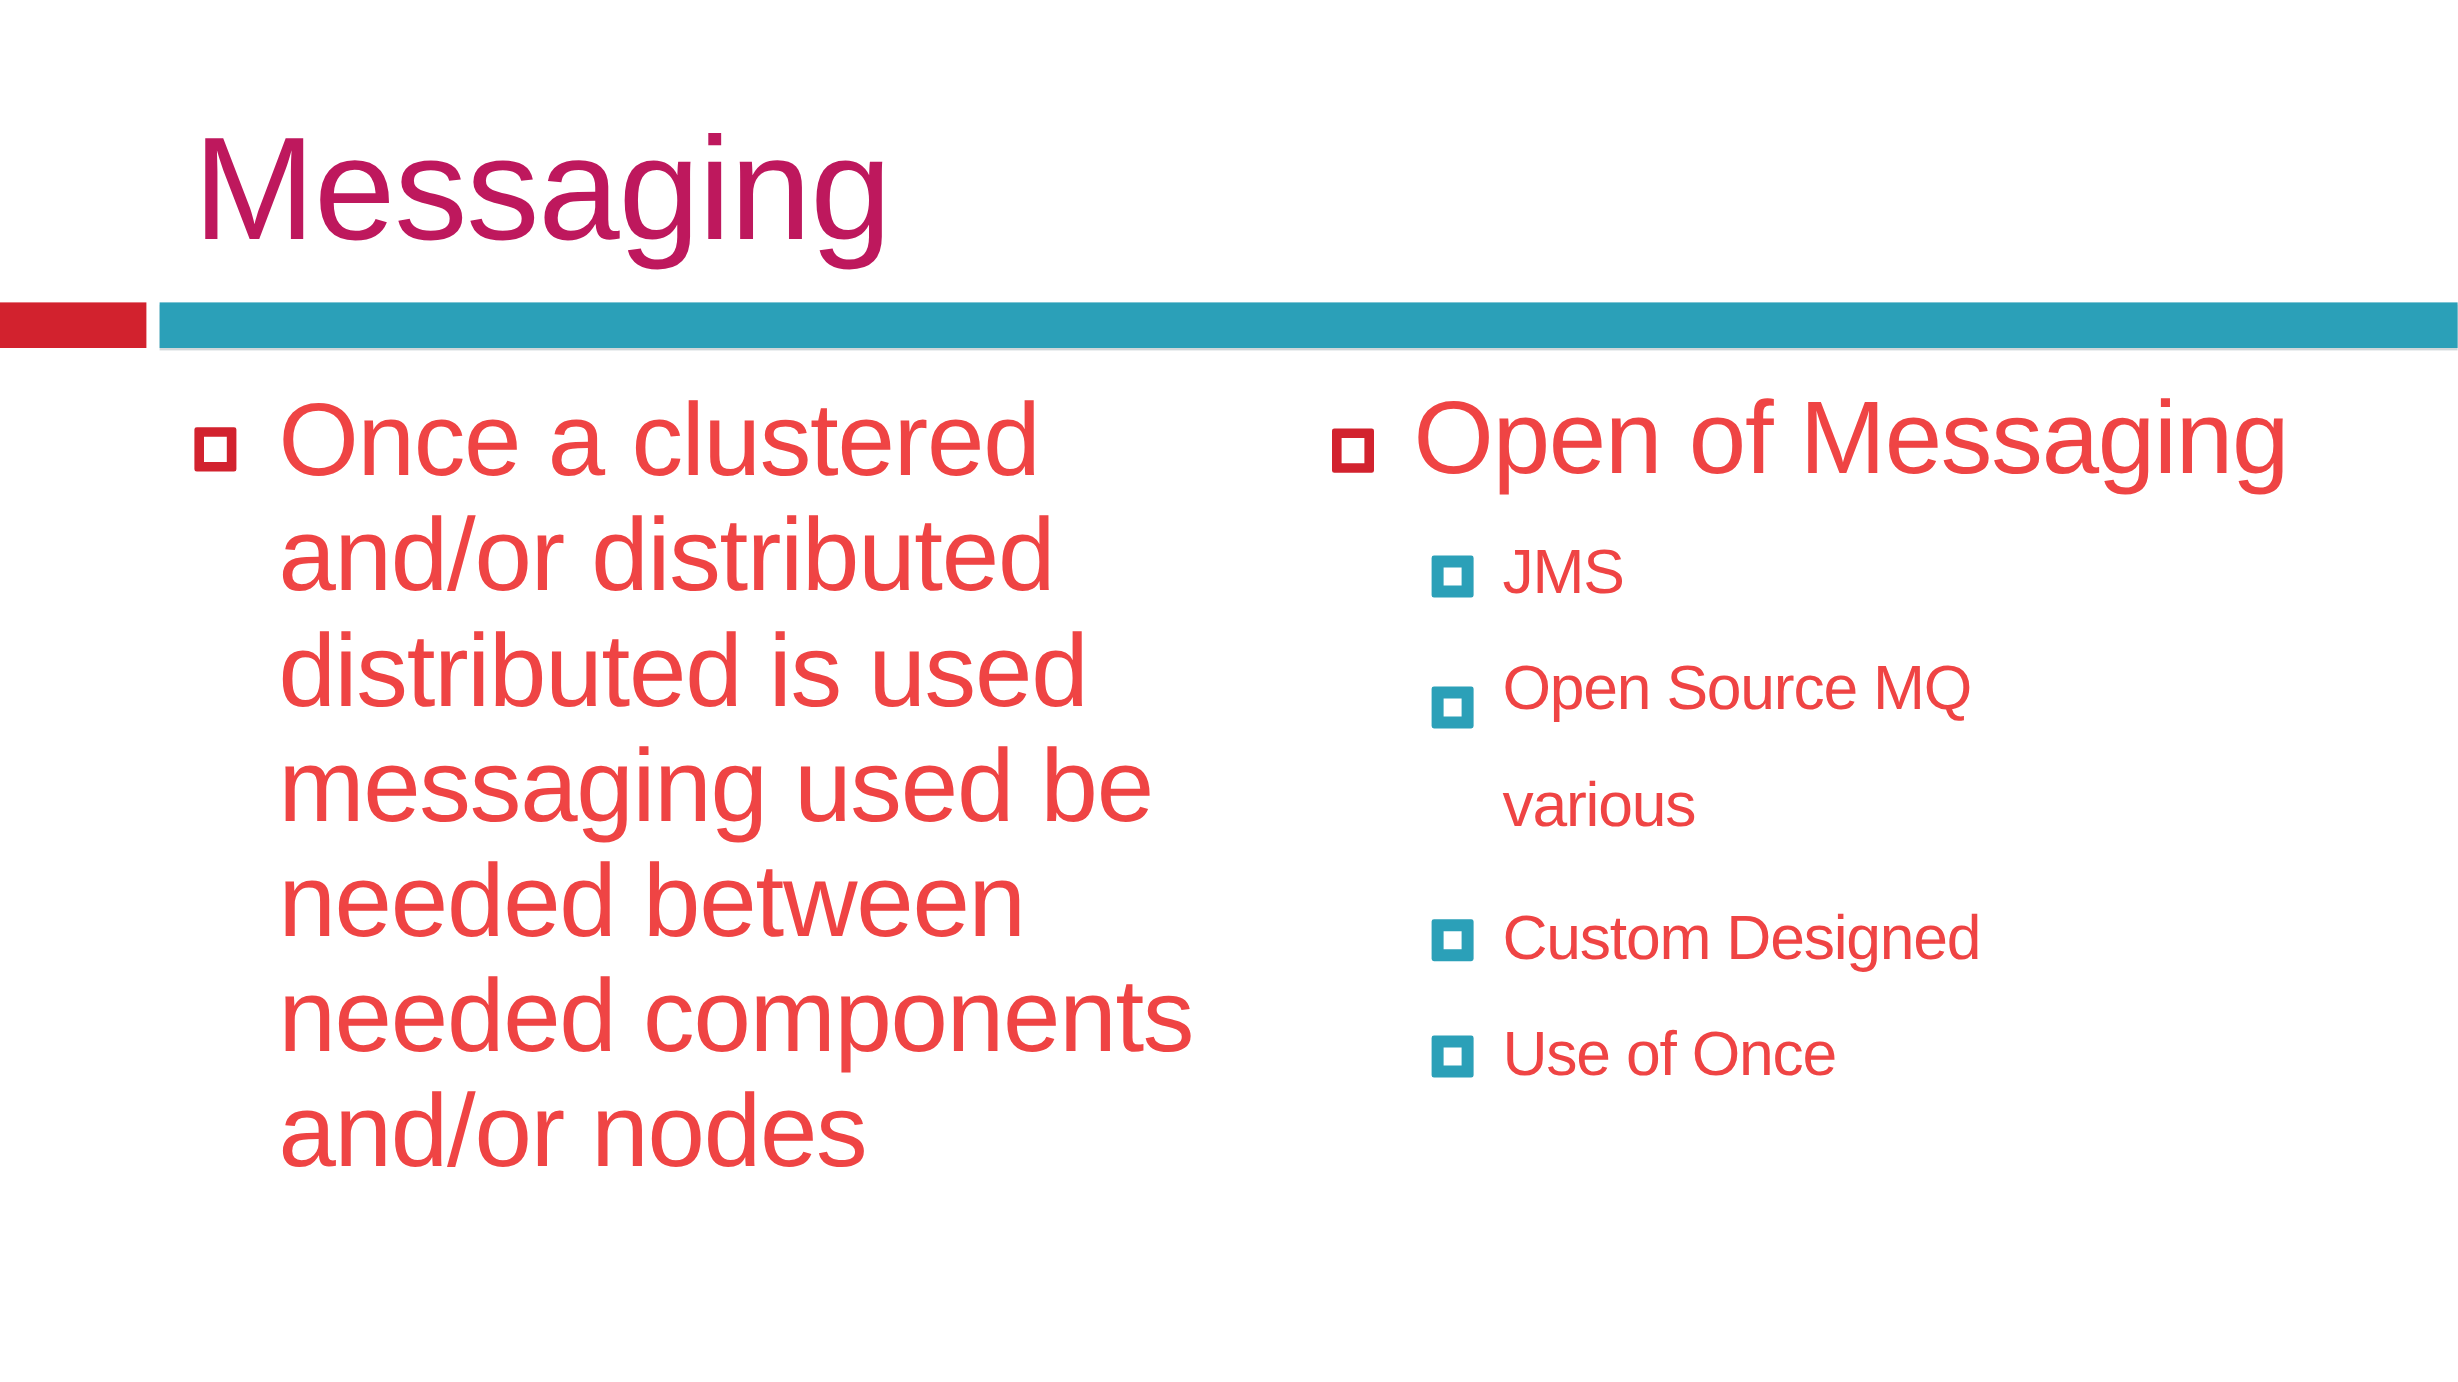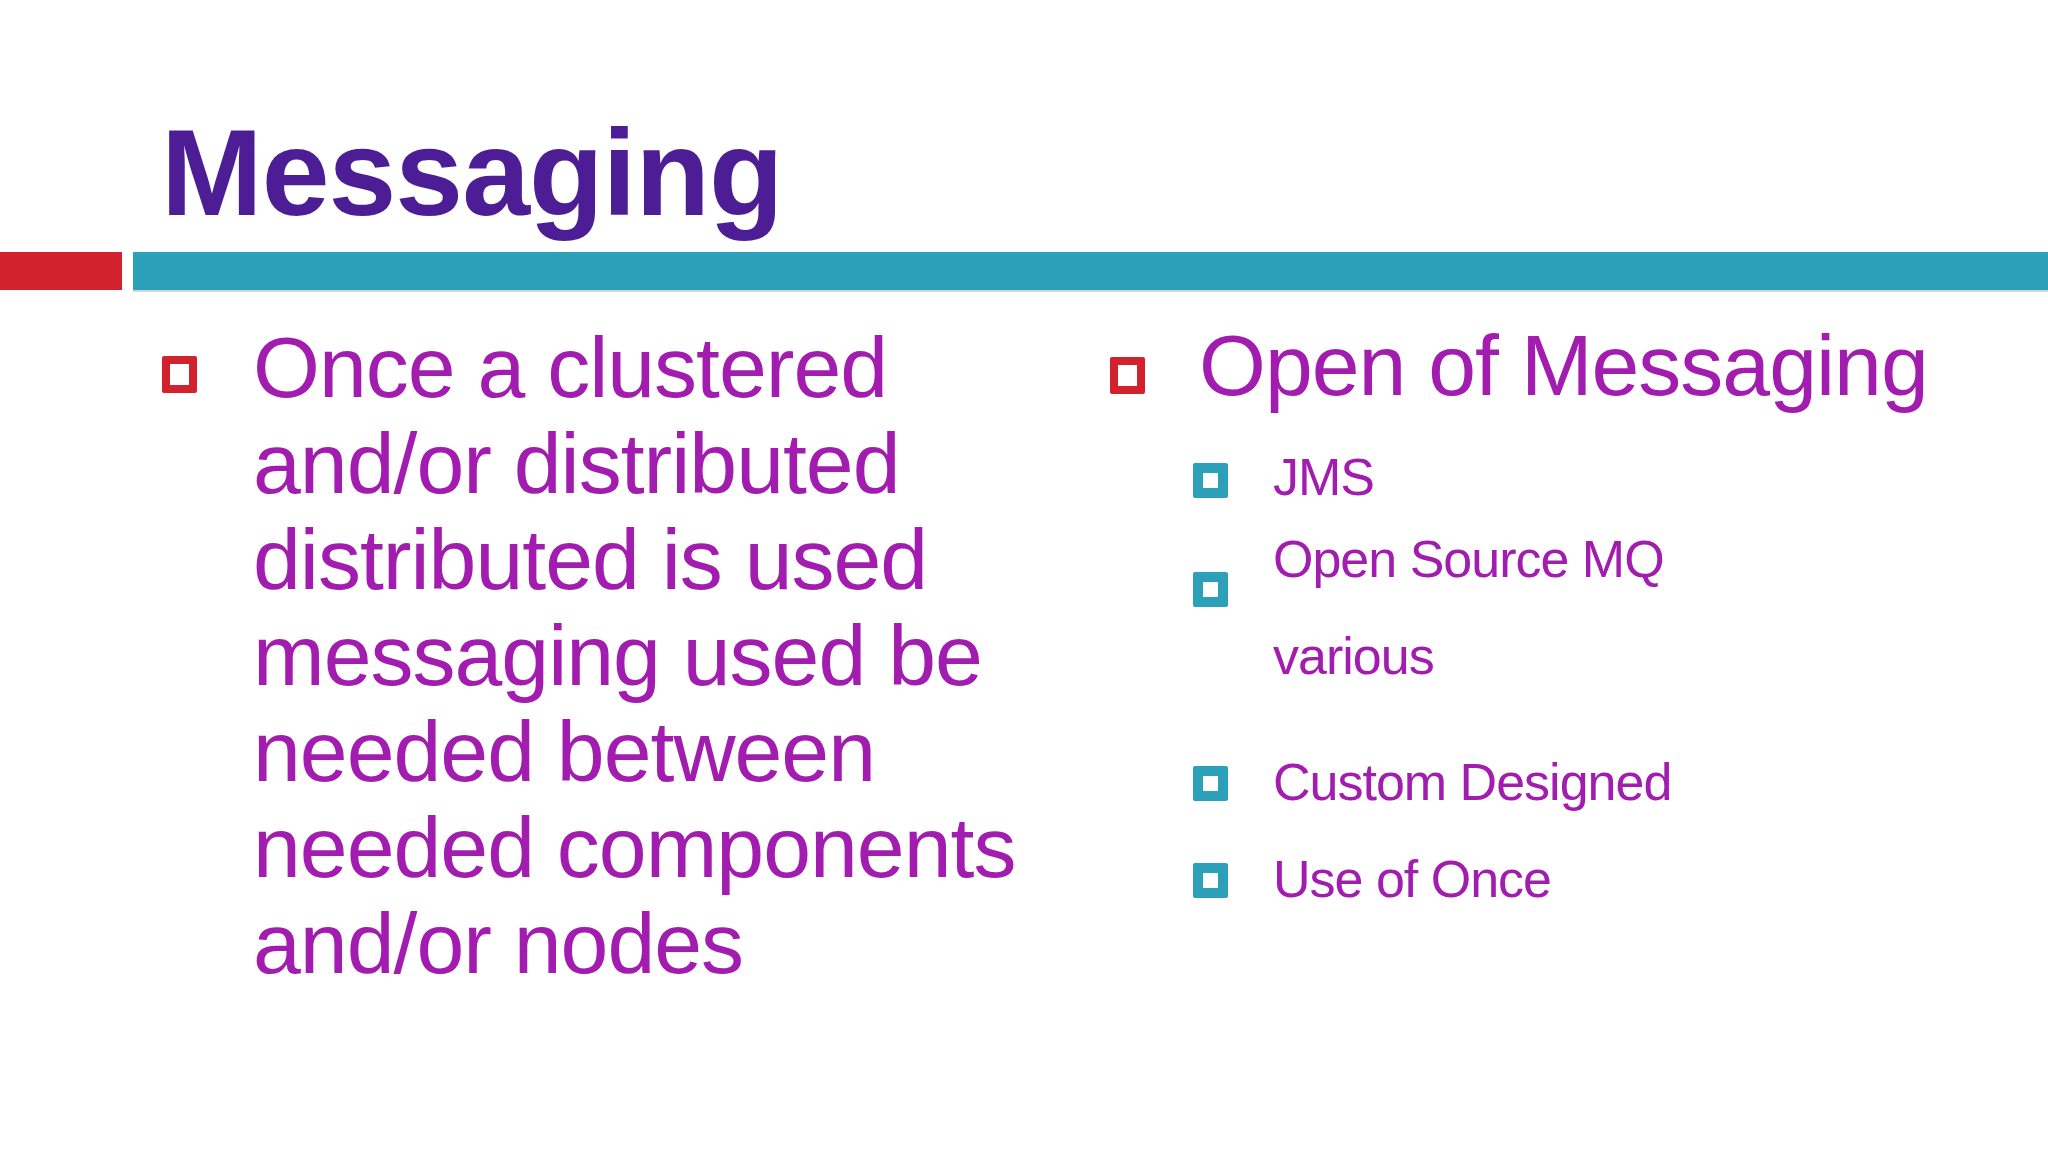--- a/index.html
+++ b/index.html
@@ -16,27 +16,26 @@
   }
   .slide {
     position: absolute;
     inset: 0;
     background: #ffffff;
   }
   
   .title {
     position: absolute;
     left: 161px;
-    top: 112px;
+    top: 96px;
     font-size: 122px;
     line-height: 122px;
-    color: #4c1d95;
+    color: #be185d;
     letter-spacing: -1px;
     white-space: nowrap;
-    font-weight: bold;
   }
   
   .bar-red {
     position: absolute;
     left: 0;
     top: 252px;
     width: 122px;
     height: 38px;
     background: #d2222e;
   }
@@ -65,38 +64,37 @@
     left: 1193px;
     width: 15px;
     height: 15px;
     border: 10px solid #2ba0b8;
     background: #ffffff;
     border-radius: 2px;
   }
   
   .body-text {
     position: absolute;
-    color: #a21caf;
+    color: #ef4444;
     white-space: nowrap;
-    margin-left: 21px;
   }
   .lvl1 {
     font-size: 86px;
     line-height: 96px;
     letter-spacing: -1px;
   }
   .left-block  { left: 232px;  top: 319px; }
   .types-head  { left: 1178px; top: 317px; }
   .lvl2 {
     font-size: 52px;
     line-height: 97px;
     letter-spacing: -1px;
   }
   .item-jms    { left: 1252px; top: 429px; }
-  .item-osmq   { left: 1252px; top: 511px; }
+  .item-osmq   { left: 1252px; top: 526px; }
   .item-custom { left: 1252px; top: 734px; }
   .item-apis   { left: 1252px; top: 831px; }
   .tb-jms    { top: 463px; }
   .tb-osmq   { top: 572px; }
   .tb-custom { top: 766px; }
   .tb-apis   { top: 863px; }
 </style>
 </head>
 <body>
 

